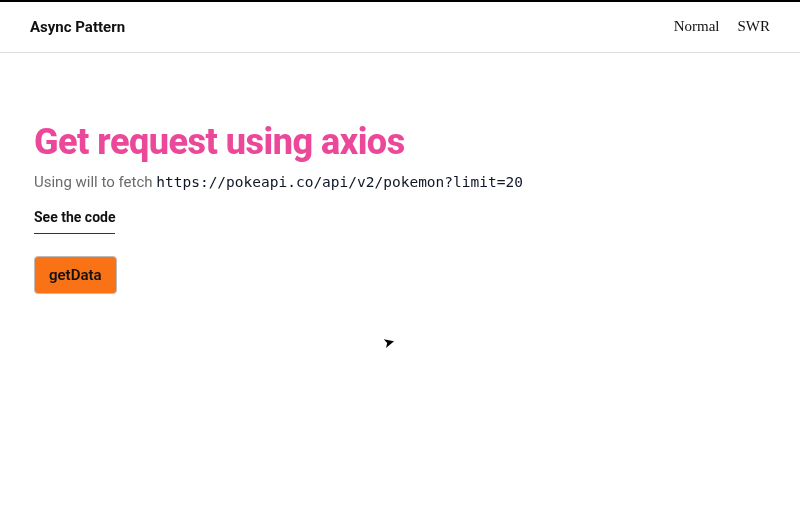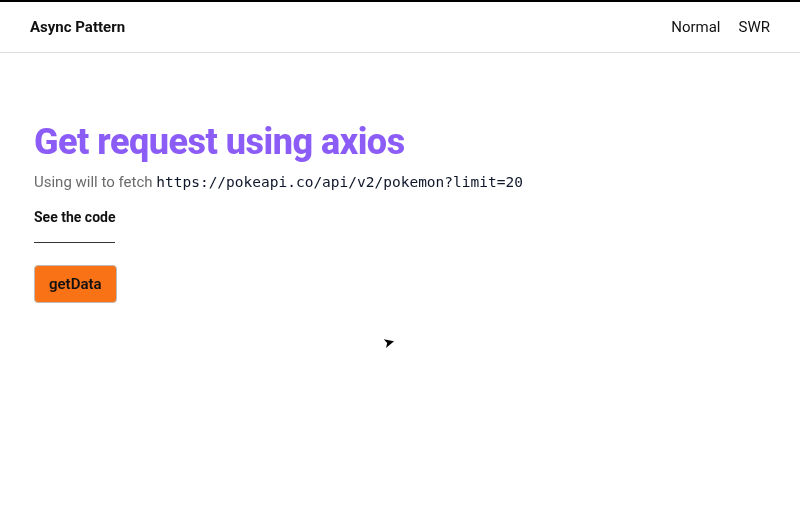--- a/index.html
+++ b/index.html
@@ -26,50 +26,51 @@
   }
   .nav {
     display: flex;
     gap: 18px;
   }
   .nav a {
     font-size: 15px;
     color: #111;
     text-decoration: none;
     cursor: pointer;
+    font-family: Liberation Serif, serif;
   }
   .main {
     padding: 70px 34px 0 34px;
   }
   .title {
     font-size: 36px;
     font-weight: 800;
     letter-spacing: -0.5px;
     line-height: 1.1;
-    color: #8b5cf6;
+    color: #ec4899;
   }
   .subtitle {
     margin-top: 10px;
     font-size: 15px;
     color: #6b6b6b;
   }
   .subtitle .mono {
     font-family: ui-monospace, SFMono-Regular, Menlo, Monaco, Consolas, monospace;
     font-size: 14.5px;
     color: #0f172a;
     text-align: right;
   }
   .code-link {
     display: inline-block;
     margin-top: 18px;
     font-size: 14px;
     font-weight: 700;
     color: #111;
     border-bottom: 1px solid #333;
-    padding-bottom: 17px;
+    padding-bottom: 8px;
     text-decoration: none;
     cursor: pointer;
   }
   .btn-row { margin-top: 22px; }
   .btn {
     display: inline-block;
     font-size: 15px;
     font-weight: 600;
     color: #111;
     background: #f97316;

